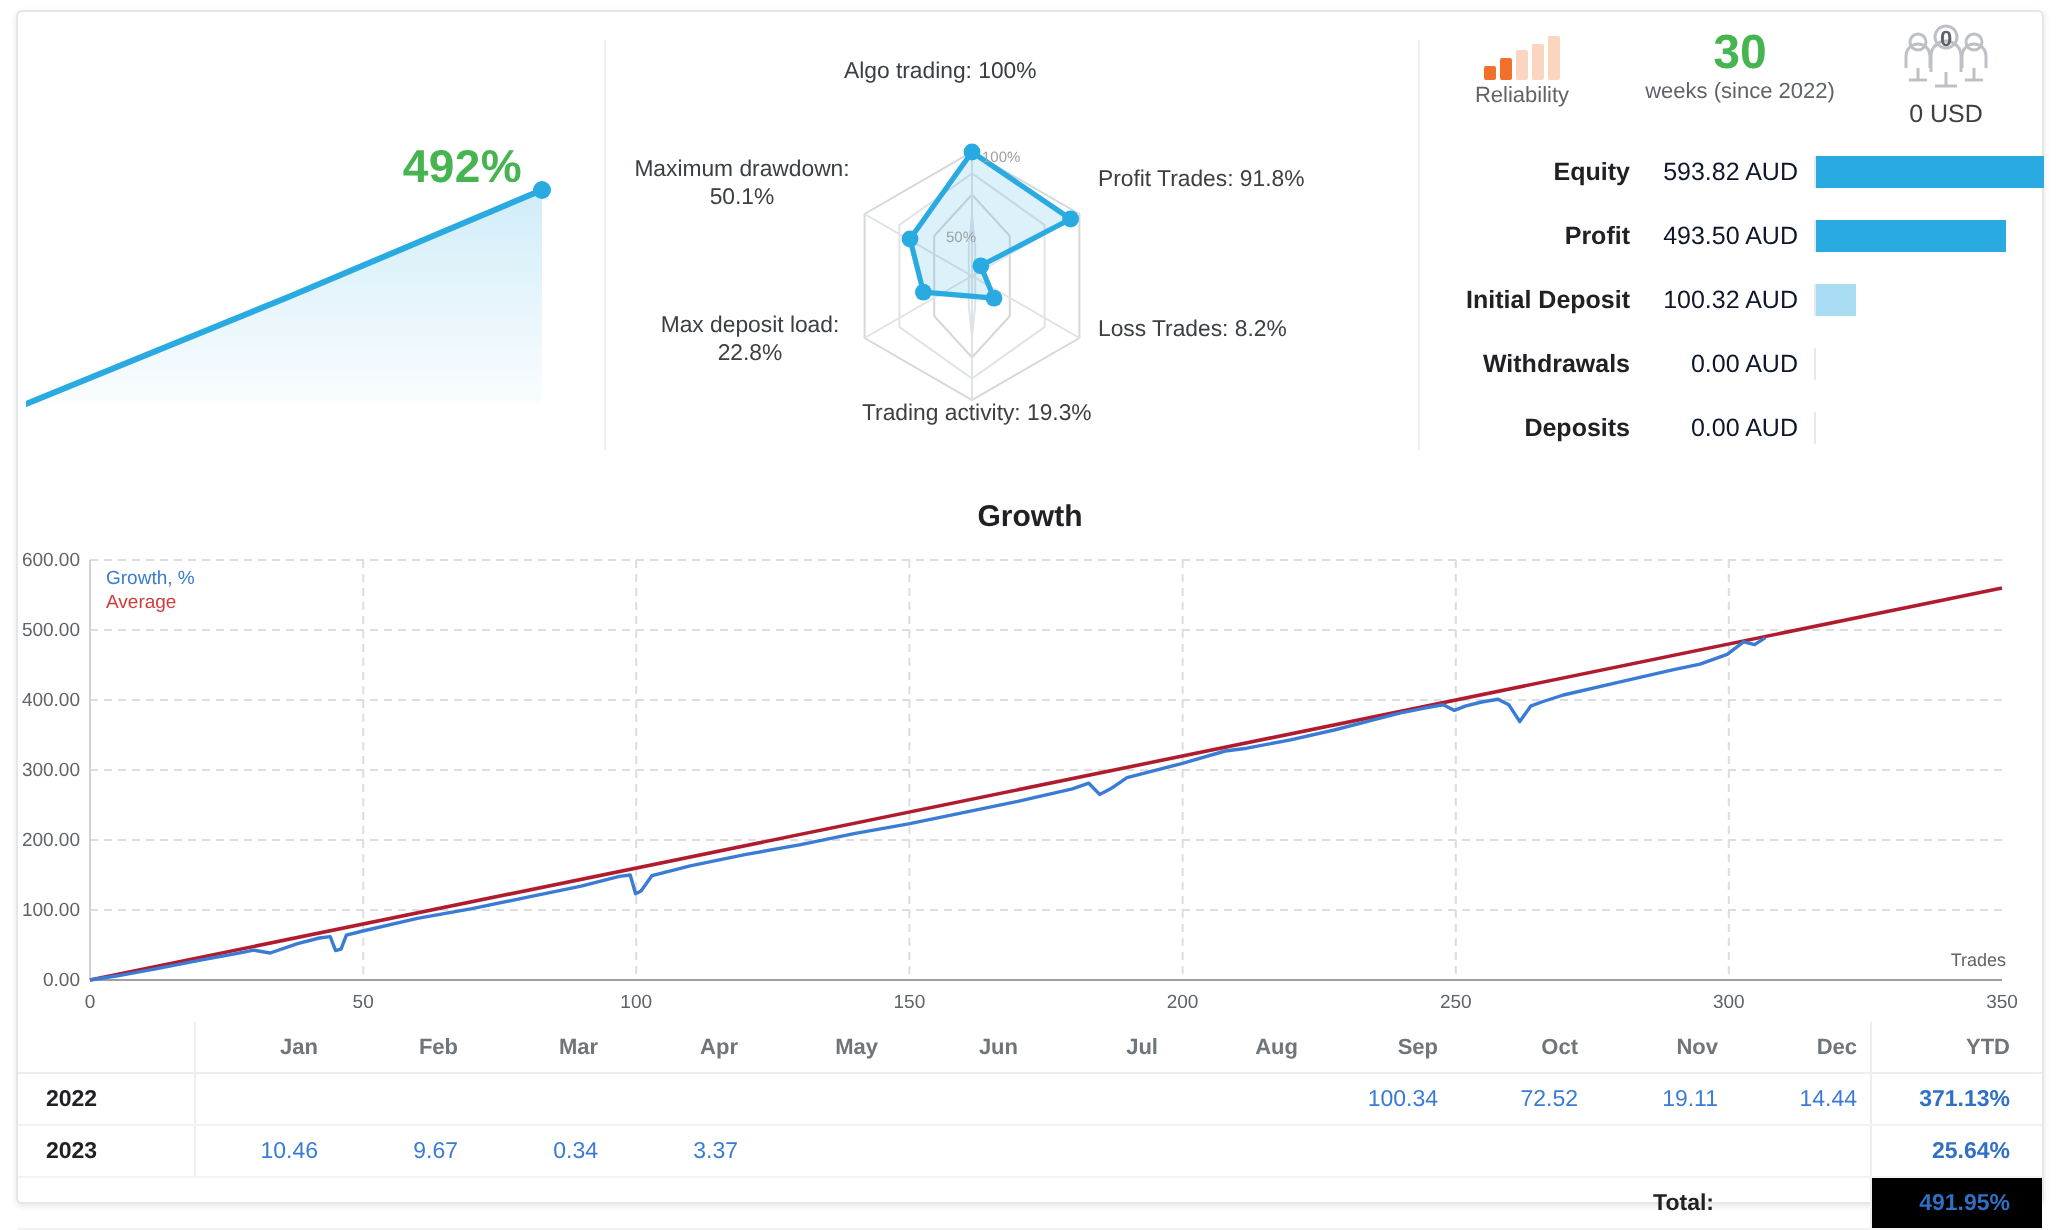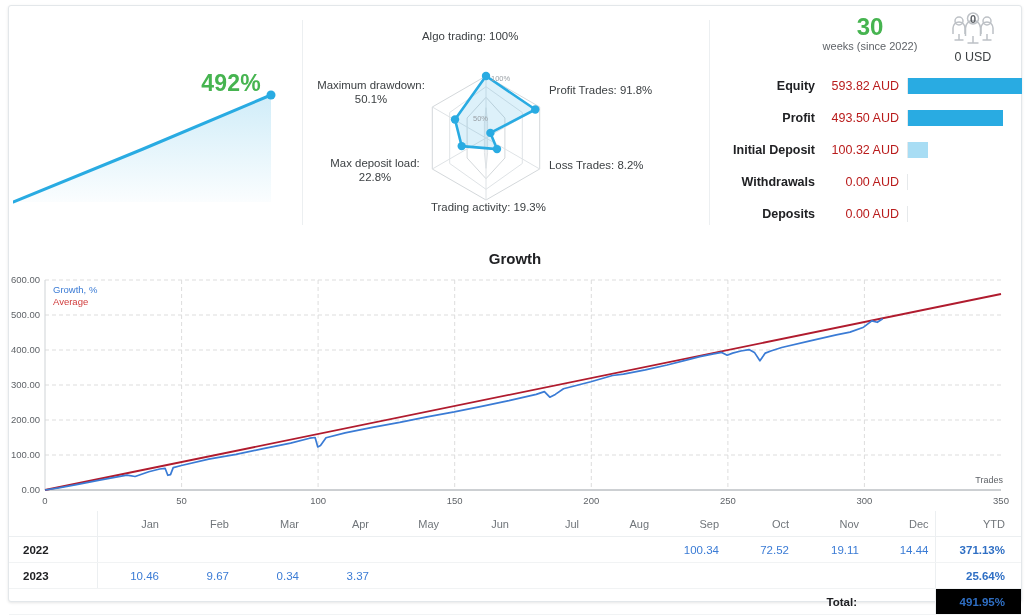--- a/index.html
+++ b/index.html
@@ -37,38 +37,38 @@
   .kpi{position:absolute;text-align:center;}
   .kpi-label{font-size:11px;color:#5f6368;margin-top:2px;}
   .kpi-big{font-size:24px;font-weight:bold;color:#46b450;line-height:26px;}
   .kpi-sub{font-size:11px;color:#5f6368;}
   .relbars{height:22px;display:flex;align-items:flex-end;justify-content:center;gap:2px;}
   .relbars i{display:block;width:6px;border-radius:1px;}
 
   .stats{position:absolute;left:0;top:70px;width:310px;}
   .srow{position:relative;height:16px;margin-bottom:16px;}
   .slabel{position:absolute;left:0;width:104px;text-align:right;font-size:12.5px;color:#202124;font-weight:bold;top:1px;}
-  .sval{position:absolute;left:110px;width:78px;text-align:right;font-size:12.5px;color:#b91c1c;top:1px;}
+  .sval{position:absolute;left:110px;width:78px;text-align:right;font-size:12.5px;color:#0f172a;top:1px;}
   .sbarwrap{position:absolute;left:196px;top:0;width:114px;height:16px;border-left:1px solid #e6e9eb;}
   .sbar{height:16px;background:#29abe2;}
   .sbar.light{background:#a8ddf4;}
 
   
   .growth-title{position:absolute;left:0;top:244px;width:1012px;text-align:center;font-size:15px;font-weight:bold;color:#202124;}
   .chart{position:absolute;left:0;top:266px;width:1012px;height:232px;}
   .chart svg{position:absolute;left:0;top:0;}
   .legend{position:absolute;font-size:9.5px;line-height:12px;}
   .legend .g{color:#3a7bd5;}
   .legend .a{color:#d03b3b;}
   .axis-unit{position:absolute;font-size:9px;color:#5f6368;}
 
   
   .tbl{position:absolute;left:0;top:505px;width:1012px;border-collapse:collapse;font-size:11.5px;}
   .tbl th,.tbl td{padding:0;height:25px;}
-  .tbl thead th{font-weight:normal;color:#70757a;font-size:11px;text-align:right;border-bottom:1px solid #eceff1;vertical-align:middle;margin-left:40px;}
+  .tbl thead th{font-weight:bold;color:#70757a;font-size:11px;text-align:right;border-bottom:1px solid #eceff1;vertical-align:middle;margin-left:40px;}
   .tbl tbody td{color:#3a7bd5;text-align:right;border-bottom:1px solid #f1f3f4;height:25px;}
   .tbl .yearcell{color:#202124;font-weight:bold;text-align:left;padding-left:14px;border-right:1px solid #eceff1;}
   .tbl th.yearhead{border-right:1px solid #eceff1;}
   .tbl .ytd{font-weight:bold;color:#2f6fc4;padding-right:16px;border-left:1px solid #eceff1;}
   .tbl th.ytdhead{padding-right:16px;border-left:1px solid #eceff1;}
   .tbl td.mon{padding-right:6px;margin-top:24px;}
   .tbl th.monhead{padding-right:6px;}
   .totrow td{border-bottom:none;color:#202124;font-weight:bold;}
   .totrow .totlabel{text-align:right;padding-right:8px;color:#202124;}
   .totrow .totval{background:#000000;color:#2f6fc4;font-weight:bold;padding-right:16px;border-left:1px solid #eceff1;}
@@ -136,20 +136,30 @@
         </div>
         <div class="rlabel" style="left:4px;top:70px;text-align:center;width:116px;">
           <span>Maximum drawdown:</span><br>
           <span>50.1%</span>
         </div>
       </div>
 
       <div class="rightp">
         <div class="kpis">
 
+          <div class="kpi" style="left:10px;top:6px;width:80px;">
+            <div class="relbars">
+              <i style="height:7px;background:#f3702a;"></i>
+              <i style="height:11px;background:#f3702a;"></i>
+              <i style="height:15px;background:#fbd5c0;"></i>
+              <i style="height:18px;background:#fbd5c0;"></i>
+              <i style="height:22px;background:#fbd5c0;"></i>
+            </div>
+            <div class="kpi-label">Reliability</div>
+          </div>
 
           <div class="kpi" style="left:94px;top:2px;width:130px;">
             <div class="kpi-big">30</div>
             <div class="kpi-sub">weeks (since 2022)</div>
           </div>
 
           <div class="kpi" style="left:222px;top:0px;width:80px;">
             <div style="height:34px;position:relative;">
               <svg width="48" height="34" viewBox="0 0 48 34" style="position:absolute;left:16px;top:0;">
                 <g fill="none" stroke="#bdc1c6" stroke-width="1.5">

